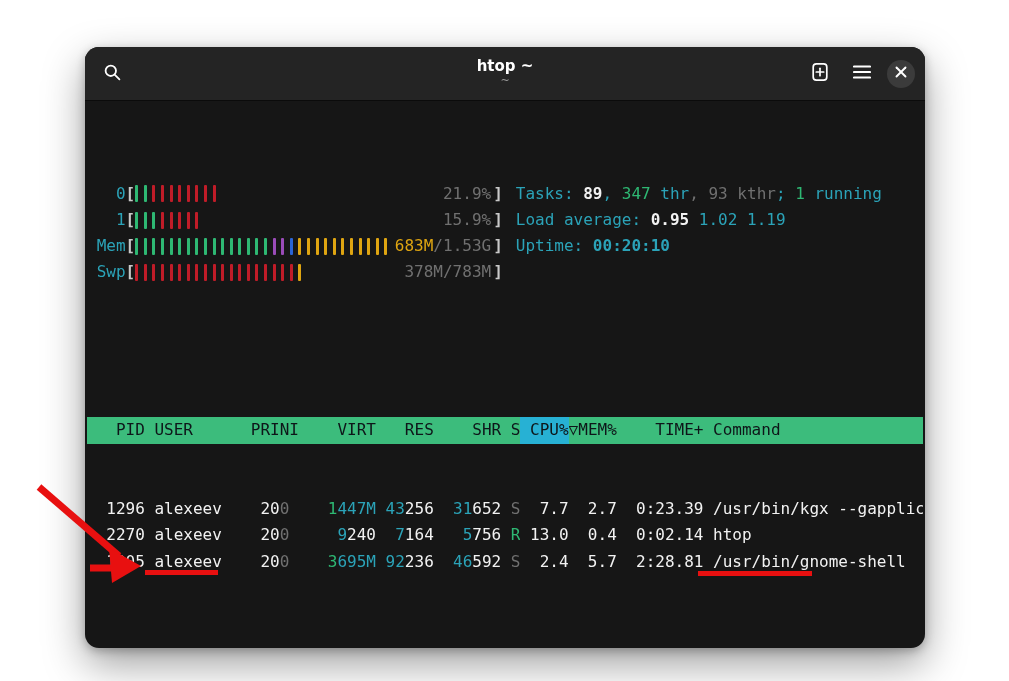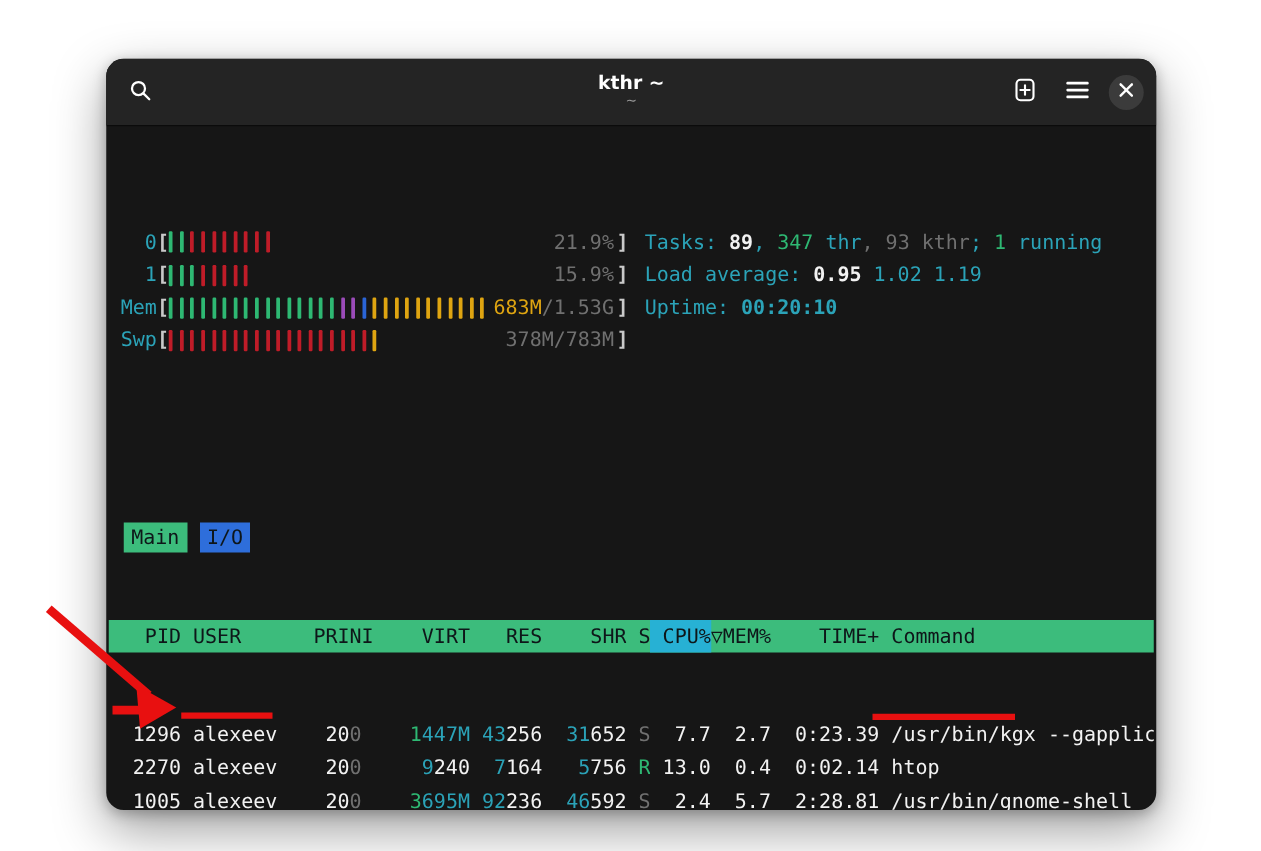--- a/index.html
+++ b/index.html
@@ -83,21 +83,21 @@
   <div class="titlebar">
     <button class="tb-btn">
       <span>
         <svg width="19" height="19" viewBox="0 0 19 19">
           <circle cx="7.8" cy="7.8" r="5.2" fill="none" stroke="#ffffff" stroke-width="1.8"></circle>
           <line x1="11.9" y1="11.9" x2="16.4" y2="16.4" stroke="#ffffff" stroke-width="1.8" stroke-linecap="round"></line>
         </svg>
       </span>
     </button>
     <div class="title-wrap">
-      <div class="title">kthr ~</div>
+      <div class="title">htop ~</div>
       <div class="subtitle">~</div>
     </div>
     <div class="tb-right">
       <button class="tb-btn">
         <span>
           <svg width="20" height="20" viewBox="0 0 20 20">
             <rect x="3.2" y="1.8" width="13.6" height="16.4" rx="3.2" fill="none" stroke="#ffffff" stroke-width="1.7"></rect>
             <line x1="10" y1="6.3" x2="10" y2="13.7" stroke="#ffffff" stroke-width="1.7" stroke-linecap="round"></line>
             <line x1="6.3" y1="10" x2="13.7" y2="10" stroke="#ffffff" stroke-width="1.7" stroke-linecap="round"></line>
           </svg>
@@ -119,21 +119,20 @@
             <line x1="10.5" y1="1.5" x2="1.5" y2="10.5" stroke="#ffffff" stroke-width="1.9" stroke-linecap="round"></line>
           </svg>
         </span>
       </button>
     </div>
   </div>
 
   <div class="terminal">
     <div id="meters-block"><div class="term-line"><div class="meter"><span class="m-indent"></span><span class="m-label">0</span><span class="bracket">[</span><span class="m-body"><span class="bar" style="background: rgb(46, 184, 115);"></span><span class="bar" style="background: rgb(46, 184, 115);"></span><span class="bar" style="background: rgb(192, 28, 40);"></span><span class="bar" style="background: rgb(192, 28, 40);"></span><span class="bar" style="background: rgb(192, 28, 40);"></span><span class="bar" style="background: rgb(192, 28, 40);"></span><span class="bar" style="background: rgb(192, 28, 40);"></span><span class="bar" style="background: rgb(192, 28, 40);"></span><span class="bar" style="background: rgb(192, 28, 40);"></span><span class="bar" style="background: rgb(192, 28, 40);"></span><span class="m-value"><span style="color: rgb(112, 112, 112);">21.9%</span></span></span><span class="bracket">]</span></div><div class="summary"><span style="color: rgb(43, 163, 184);">Tasks: </span><span style="color: rgb(242, 242, 242); font-weight: bold;">89</span><span style="color: rgb(43, 163, 184);">, </span><span style="color: rgb(46, 184, 115);">347</span><span style="color: rgb(43, 163, 184);"> thr</span><span style="color: rgb(112, 112, 112);">, </span><span style="color: rgb(112, 112, 112);">93 kthr</span><span style="color: rgb(43, 163, 184);">; </span><span style="color: rgb(46, 184, 115);">1</span><span style="color: rgb(43, 163, 184);"> running</span></div></div><div class="term-line"><div class="meter"><span class="m-indent"></span><span class="m-label">1</span><span class="bracket">[</span><span class="m-body"><span class="bar" style="background: rgb(46, 184, 115);"></span><span class="bar" style="background: rgb(46, 184, 115);"></span><span class="bar" style="background: rgb(46, 184, 115);"></span><span class="bar" style="background: rgb(192, 28, 40);"></span><span class="bar" style="background: rgb(192, 28, 40);"></span><span class="bar" style="background: rgb(192, 28, 40);"></span><span class="bar" style="background: rgb(192, 28, 40);"></span><span class="bar" style="background: rgb(192, 28, 40);"></span><span class="m-value"><span style="color: rgb(112, 112, 112);">15.9%</span></span></span><span class="bracket">]</span></div><div class="summary"><span style="color: rgb(43, 163, 184);">Load average: </span><span style="color: rgb(242, 242, 242); font-weight: bold;">0.95 </span><span style="color: rgb(43, 163, 184);">1.02 </span><span style="color: rgb(43, 163, 184);">1.19</span></div></div><div class="term-line"><div class="meter"><span class="m-indent"></span><span class="m-label">Mem</span><span class="bracket">[</span><span class="m-body"><span class="bar" style="background: rgb(46, 184, 115);"></span><span class="bar" style="background: rgb(46, 184, 115);"></span><span class="bar" style="background: rgb(46, 184, 115);"></span><span class="bar" style="background: rgb(46, 184, 115);"></span><span class="bar" style="background: rgb(46, 184, 115);"></span><span class="bar" style="background: rgb(46, 184, 115);"></span><span class="bar" style="background: rgb(46, 184, 115);"></span><span class="bar" style="background: rgb(46, 184, 115);"></span><span class="bar" style="background: rgb(46, 184, 115);"></span><span class="bar" style="background: rgb(46, 184, 115);"></span><span class="bar" style="background: rgb(46, 184, 115);"></span><span class="bar" style="background: rgb(46, 184, 115);"></span><span class="bar" style="background: rgb(46, 184, 115);"></span><span class="bar" style="background: rgb(46, 184, 115);"></span><span class="bar" style="background: rgb(46, 184, 115);"></span><span class="bar" style="background: rgb(46, 184, 115);"></span><span class="bar" style="background: rgb(154, 75, 184);"></span><span class="bar" style="background: rgb(154, 75, 184);"></span><span class="bar" style="background: rgb(42, 100, 214);"></span><span class="bar" style="background: rgb(223, 165, 17);"></span><span class="bar" style="background: rgb(223, 165, 17);"></span><span class="bar" style="background: rgb(223, 165, 17);"></span><span class="bar" style="background: rgb(223, 165, 17);"></span><span class="bar" style="background: rgb(223, 165, 17);"></span><span class="bar" style="background: rgb(223, 165, 17);"></span><span class="bar" style="background: rgb(223, 165, 17);"></span><span class="bar" style="background: rgb(223, 165, 17);"></span><span class="bar" style="background: rgb(223, 165, 17);"></span><span class="bar" style="background: rgb(223, 165, 17);"></span><span class="bar" style="background: rgb(223, 165, 17);"></span><span class="m-value"><span style="color: rgb(223, 165, 17);">683M</span><span style="color: rgb(112, 112, 112);">/1.53G</span></span></span><span class="bracket">]</span></div><div class="summary"><span style="color: rgb(43, 163, 184);">Uptime: </span><span style="color: rgb(43, 163, 184); font-weight: bold;">00:20:10</span></div></div><div class="term-line"><div class="meter"><span class="m-indent"></span><span class="m-label">Swp</span><span class="bracket">[</span><span class="m-body"><span class="bar" style="background: rgb(192, 28, 40);"></span><span class="bar" style="background: rgb(192, 28, 40);"></span><span class="bar" style="background: rgb(192, 28, 40);"></span><span class="bar" style="background: rgb(192, 28, 40);"></span><span class="bar" style="background: rgb(192, 28, 40);"></span><span class="bar" style="background: rgb(192, 28, 40);"></span><span class="bar" style="background: rgb(192, 28, 40);"></span><span class="bar" style="background: rgb(192, 28, 40);"></span><span class="bar" style="background: rgb(192, 28, 40);"></span><span class="bar" style="background: rgb(192, 28, 40);"></span><span class="bar" style="background: rgb(192, 28, 40);"></span><span class="bar" style="background: rgb(192, 28, 40);"></span><span class="bar" style="background: rgb(192, 28, 40);"></span><span class="bar" style="background: rgb(192, 28, 40);"></span><span class="bar" style="background: rgb(192, 28, 40);"></span><span class="bar" style="background: rgb(192, 28, 40);"></span><span class="bar" style="background: rgb(192, 28, 40);"></span><span class="bar" style="background: rgb(192, 28, 40);"></span><span class="bar" style="background: rgb(192, 28, 40);"></span><span class="bar" style="background: rgb(223, 165, 17);"></span><span class="m-value"><span style="color: rgb(112, 112, 112);">378M/783M</span></span></span><span class="bracket">]</span></div></div></div>
     <div class="term-line"></div>
-    <div class="tabs-line" id="tabs-line"><span class="tab active">Main</span><span class="tab inactive">I/O</span></div>
     <div class="header-row" id="header-row"><span class="cell c-pid">PID</span><span class="cell c-user">USER</span><span class="cell c-pri">PRI</span><span class="cell c-ni">NI</span><span class="cell c-virt">VIRT</span><span class="cell c-res">RES</span><span class="cell c-shr">SHR</span><span class="cell c-s">S</span><span class="cell c-cpu">CPU%</span><span class="cell c-mem">▽MEM%</span><span class="cell c-time">TIME+</span><span class="cell c-cmd">Command</span></div>
     <div id="rows-block"><div class="row"><span class="cell c-pid"><span style="color: rgb(242, 242, 242);">1296</span></span><span class="cell c-user"><span style="color: rgb(242, 242, 242);">alexeev</span></span><span class="cell c-pri"><span style="color: rgb(242, 242, 242);">20</span></span><span class="cell c-ni"><span style="color: rgb(112, 112, 112);">0</span></span><span class="cell c-virt"><span style="color: rgb(46, 184, 115);">1</span><span style="color: rgb(43, 163, 184);">447M</span></span><span class="cell c-res"><span style="color: rgb(43, 163, 184);">43</span><span style="color: rgb(242, 242, 242);">256</span></span><span class="cell c-shr"><span style="color: rgb(43, 163, 184);">31</span><span style="color: rgb(242, 242, 242);">652</span></span><span class="cell c-s"><span style="color: rgb(112, 112, 112);">S</span></span><span class="cell c-cpu"><span style="color: rgb(242, 242, 242);">7.7</span></span><span class="cell c-mem"><span style="color: rgb(242, 242, 242);">2.7</span></span><span class="cell c-time"><span style="color: rgb(242, 242, 242);">0:23.39</span></span><span class="cell c-cmd"><span style="color: rgb(242, 242, 242);">/usr/bin/kgx --gapplicat</span></span></div><div class="row"><span class="cell c-pid"><span style="color: rgb(242, 242, 242);">2270</span></span><span class="cell c-user"><span style="color: rgb(242, 242, 242);">alexeev</span></span><span class="cell c-pri"><span style="color: rgb(242, 242, 242);">20</span></span><span class="cell c-ni"><span style="color: rgb(112, 112, 112);">0</span></span><span class="cell c-virt"><span style="color: rgb(43, 163, 184);">9</span><span style="color: rgb(242, 242, 242);">240</span></span><span class="cell c-res"><span style="color: rgb(43, 163, 184);">7</span><span style="color: rgb(242, 242, 242);">164</span></span><span class="cell c-shr"><span style="color: rgb(43, 163, 184);">5</span><span style="color: rgb(242, 242, 242);">756</span></span><span class="cell c-s"><span style="color: rgb(46, 184, 115);">R</span></span><span class="cell c-cpu"><span style="color: rgb(242, 242, 242);">13.0</span></span><span class="cell c-mem"><span style="color: rgb(242, 242, 242);">0.4</span></span><span class="cell c-time"><span style="color: rgb(242, 242, 242);">0:02.14</span></span><span class="cell c-cmd"><span style="color: rgb(242, 242, 242);">htop</span></span></div><div class="row"><span class="cell c-pid"><span style="color: rgb(242, 242, 242);">1005</span></span><span class="cell c-user"><span style="color: rgb(242, 242, 242);">alexeev</span></span><span class="cell c-pri"><span style="color: rgb(242, 242, 242);">20</span></span><span class="cell c-ni"><span style="color: rgb(112, 112, 112);">0</span></span><span class="cell c-virt"><span style="color: rgb(46, 184, 115);">3</span><span style="color: rgb(43, 163, 184);">695M</span></span><span class="cell c-res"><span style="color: rgb(43, 163, 184);">92</span><span style="color: rgb(242, 242, 242);">236</span></span><span class="cell c-shr"><span style="color: rgb(43, 163, 184);">46</span><span style="color: rgb(242, 242, 242);">592</span></span><span class="cell c-s"><span style="color: rgb(112, 112, 112);">S</span></span><span class="cell c-cpu"><span style="color: rgb(242, 242, 242);">2.4</span></span><span class="cell c-mem"><span style="color: rgb(242, 242, 242);">5.7</span></span><span class="cell c-time"><span style="color: rgb(242, 242, 242);">2:28.81</span></span><span class="cell c-cmd"><span style="color: rgb(242, 242, 242);">/usr/bin/gnome-shell</span></span></div></div>
     
   </div>
 </div>
 
 <svg class="annot" width="1009" height="681" viewBox="0 0 1009 681">
   <line x1="39" y1="487" x2="119" y2="556" stroke="#e81010" stroke-width="7"></line>
   <line x1="90" y1="568" x2="119" y2="568" stroke="#e81010" stroke-width="7"></line>
   <polygon points="141,566 109,548 112,583" fill="#e81010"></polygon>

